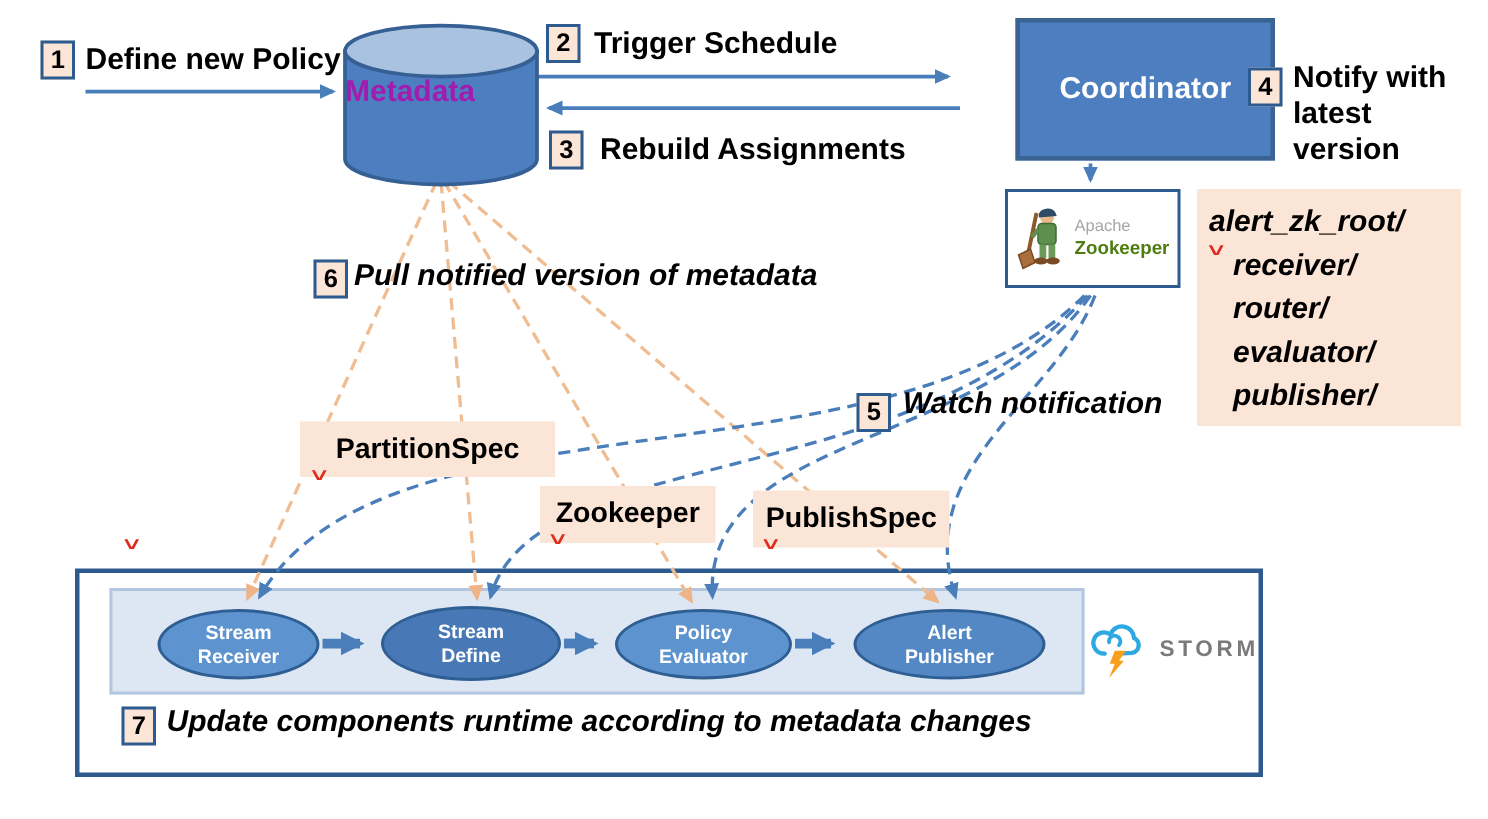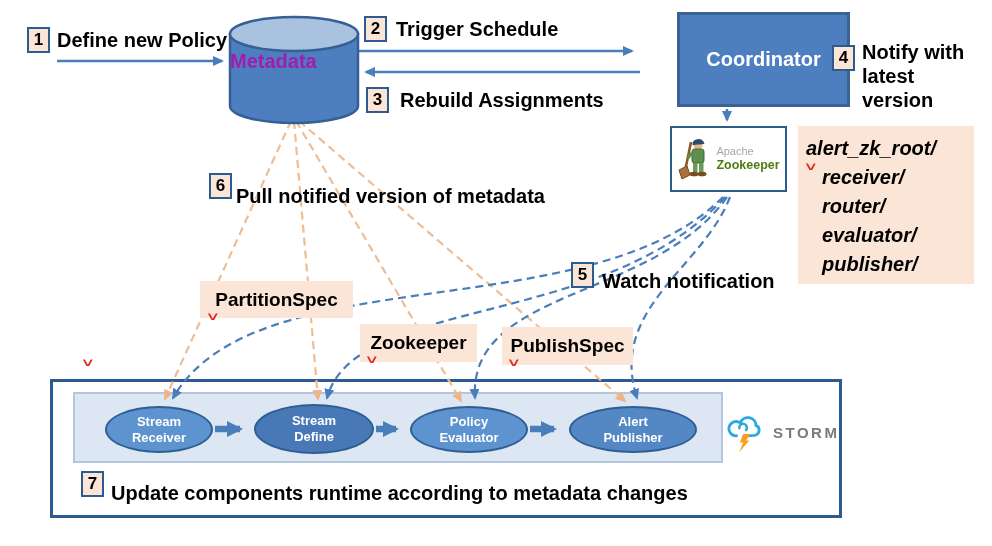--- a/index.html
+++ b/index.html
@@ -7,21 +7,21 @@
          font-family:"Liberation Sans",sans-serif;color:#000;}
   svg.connectors{position:absolute;left:0;top:0;z-index:1;}
   .node{z-index:2;}
 
   
   .numbox{position:absolute;width:23px;height:26px;background:#fbe5d6;border:2px solid #2e5b8f;
           display:flex;align-items:center;justify-content:center;font-size:17px;font-weight:600;
           box-sizing:border-box;z-index:3;}
   
   .slabel{position:absolute;font-size:20px;font-weight:600;line-height:1.2;white-space:nowrap;z-index:3;}
-  .slabel.it{font-weight:700;margin-top:12px;}
+  .slabel.it{font-style:italic;font-weight:700;}
   .slabel.wrap{white-space:normal;}
 
   
   .cyl-label{position:absolute;left:230px;top:50px;width:128px;
              color:#a21caf;font-size:20px;font-weight:700;z-index:2;}
 
   
   .coordinator{position:absolute;left:642px;top:12px;width:173px;height:95px;background:#4d7ebf;
                border:3px solid #3a6292;box-sizing:border-box;display:flex;align-items:center;
                justify-content:center;color:#fff;font-size:20px;font-weight:700;margin-left:35px;}
@@ -157,21 +157,21 @@
   <div class="numbox" style="left:81px;top:471px">7</div>
 
   <div class="slabel" style="left:57px;top:28px">Define new Policy</div>
   <div class="slabel" style="left:396px;top:17px">Trigger Schedule</div>
   <div class="slabel" style="left:400px;top:88px">Rebuild Assignments</div>
   <div class="slabel wrap" style="left:862px;top:40px;width:122px;white-space:normal">Notify with latest version</div>
   <div class="slabel it" style="left:602px;top:257px">Watch notification</div>
   <div class="slabel it" style="left:236px;top:172px">Pull notified version of metadata</div>
   <div class="slabel it" style="left:111px;top:469px">Update components runtime according to metadata changes</div>
 
-  <div class="spec" style="left:200px;top:281px;width:153px;height:37px">PartitionSpec</div>
+  <div class="spec" style="left:200px;top:281px;width:170px;height:37px">PartitionSpec</div>
   <div class="spec" style="left:360px;top:324px;width:117px;height:38px">Zookeeper</div>
   <div class="spec" style="left:502px;top:327px;width:131px;height:38px">PublishSpec</div>
 
   <span class="spell" style="left:84px;top:356px">˅</span>
   <span class="spell" style="left:209px;top:310px">˅</span>
   <span class="spell" style="left:368px;top:353px">˅</span>
   <span class="spell" style="left:510px;top:356px">˅</span>
   <span class="spell" style="left:807px;top:160px">˅</span>
 
   <div class="ell" style="left:105px;top:406px;width:108px;height:47px;background:#5d94cf">

